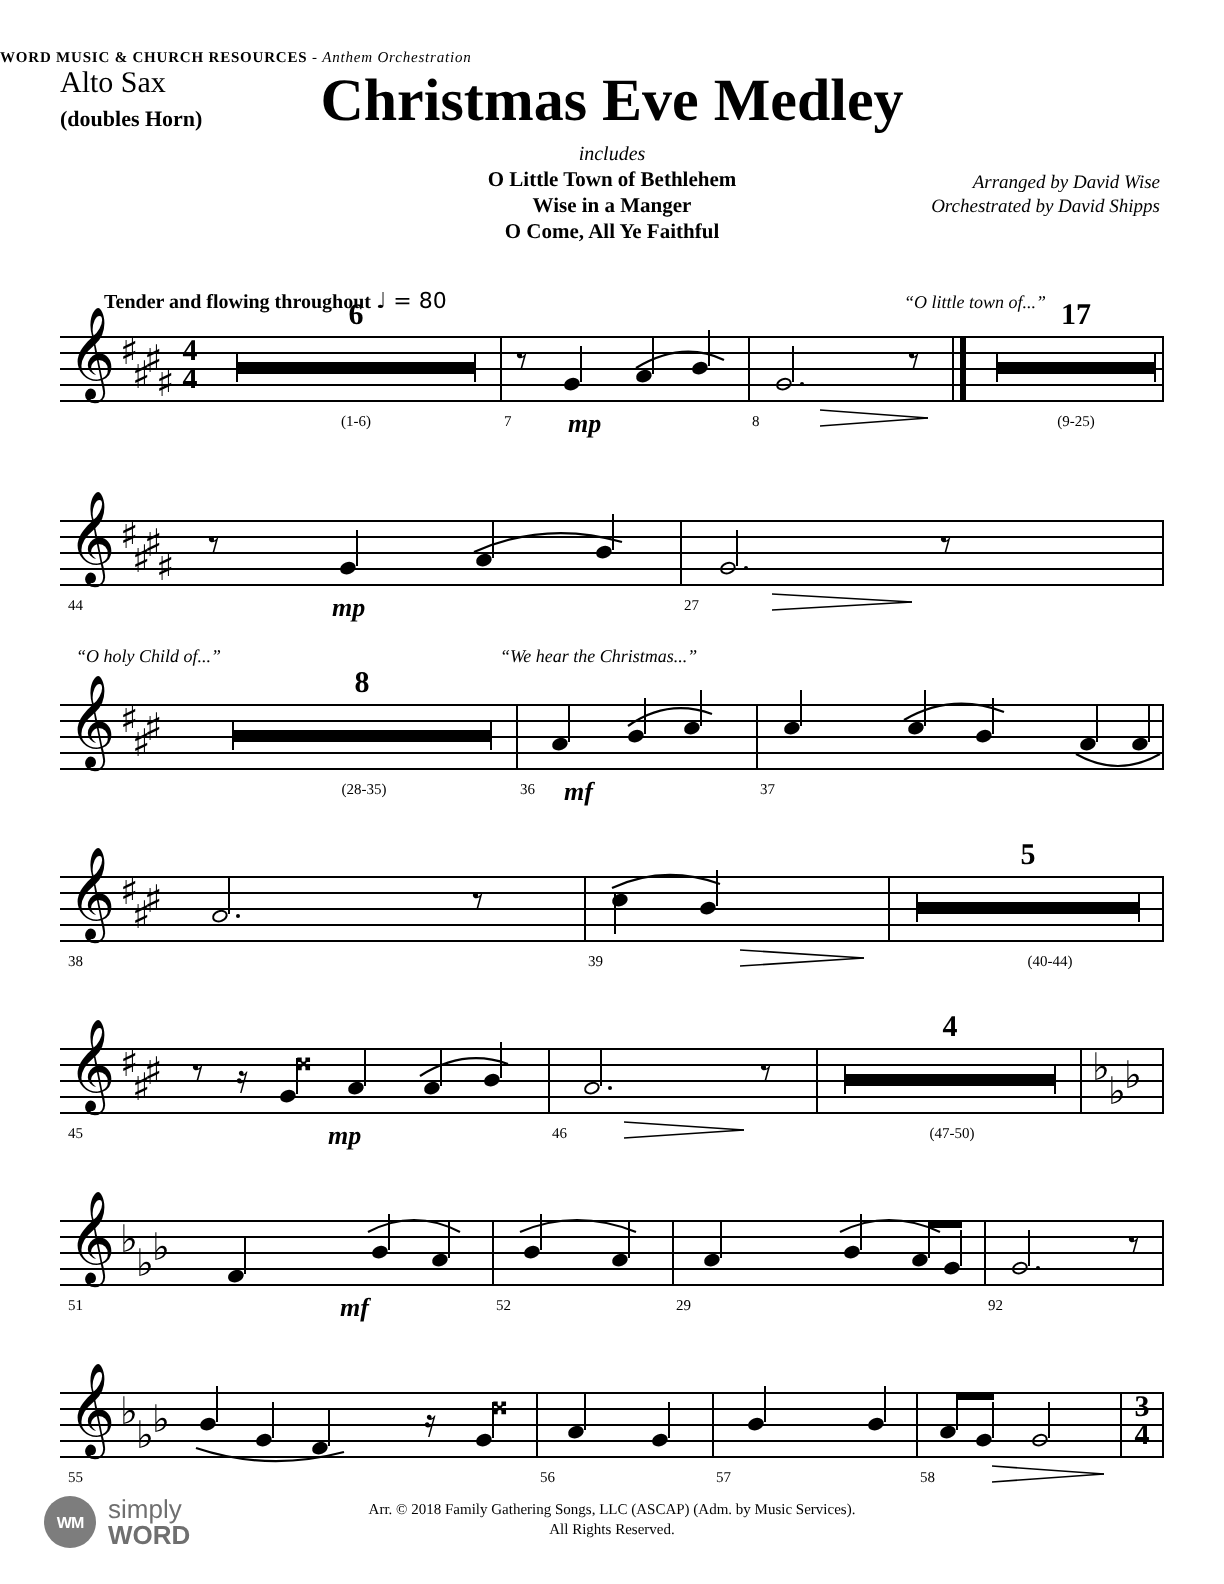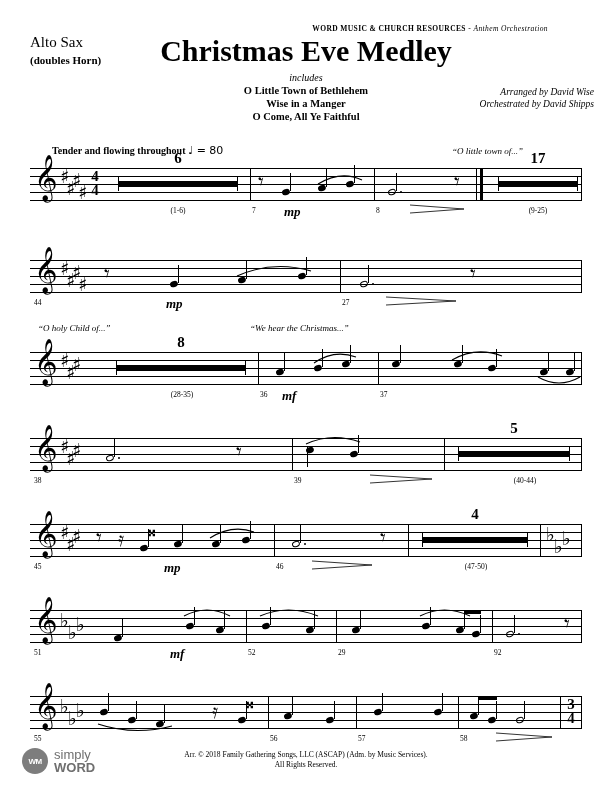--- a/index.html
+++ b/index.html
@@ -20,21 +20,21 @@
     width: 612px;
     height: 792px;
   }
 
   
   .pub-line {
     position: absolute;
     top: 24px;
     left: 0;
     width: 548px;
-    text-align: right;
+    text-align: left;
     font-family: "Liberation Serif", serif;
     font-size: 7.5px;
     letter-spacing: 0.4px;
   }
   .pub-line .bold {
     font-weight: bold;
     font-variant: small-caps;
   }
   .pub-line .ital {
     font-style: italic;
@@ -84,21 +84,21 @@
     width: 612px;
     text-align: center;
     font-size: 10.5px;
     font-weight: bold;
     line-height: 13.2px;
   }
 
   .credits {
     position: absolute;
     top: 86px;
-    right: 18px;
+    right: 32px;
     text-align: right;
     font-size: 9.5px;
     font-style: italic;
     line-height: 12px;
   }
 
   .tempo {
     position: absolute;
     top: 144px;
     left: 52px;

